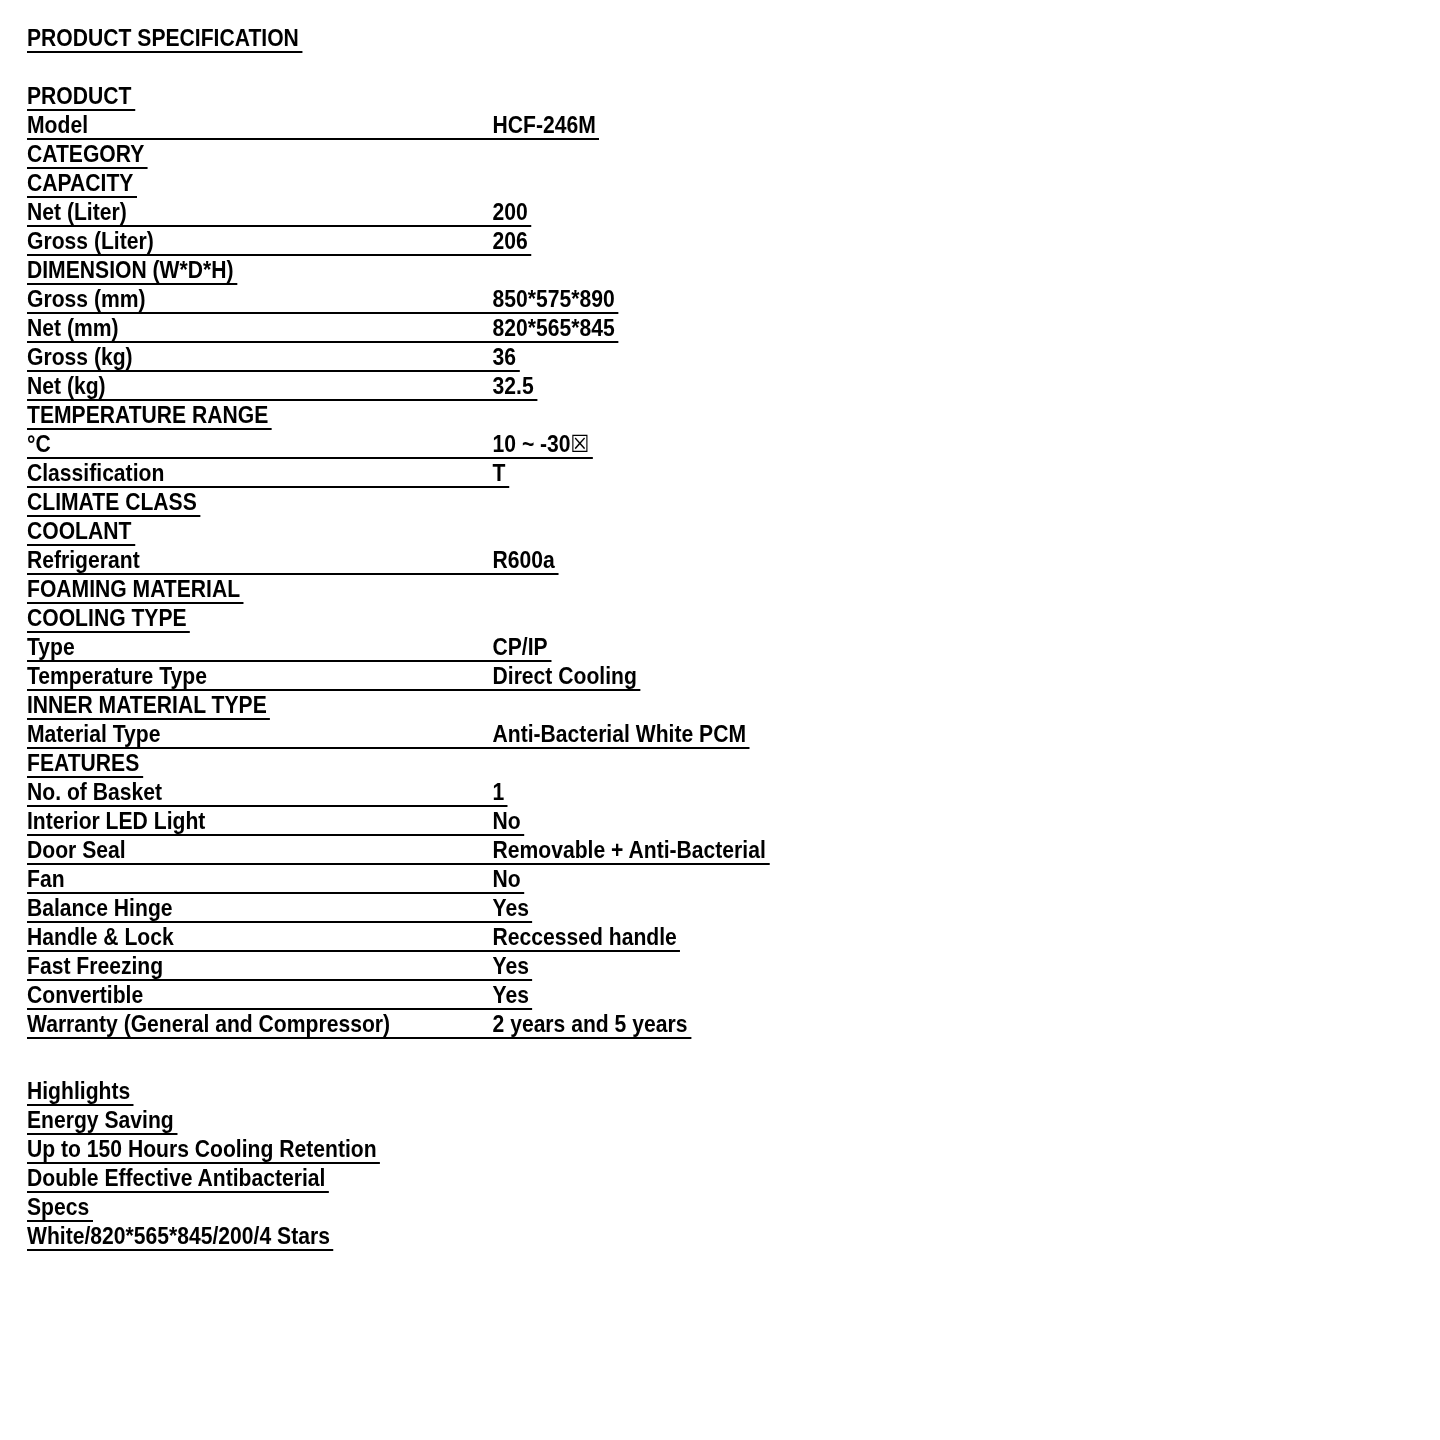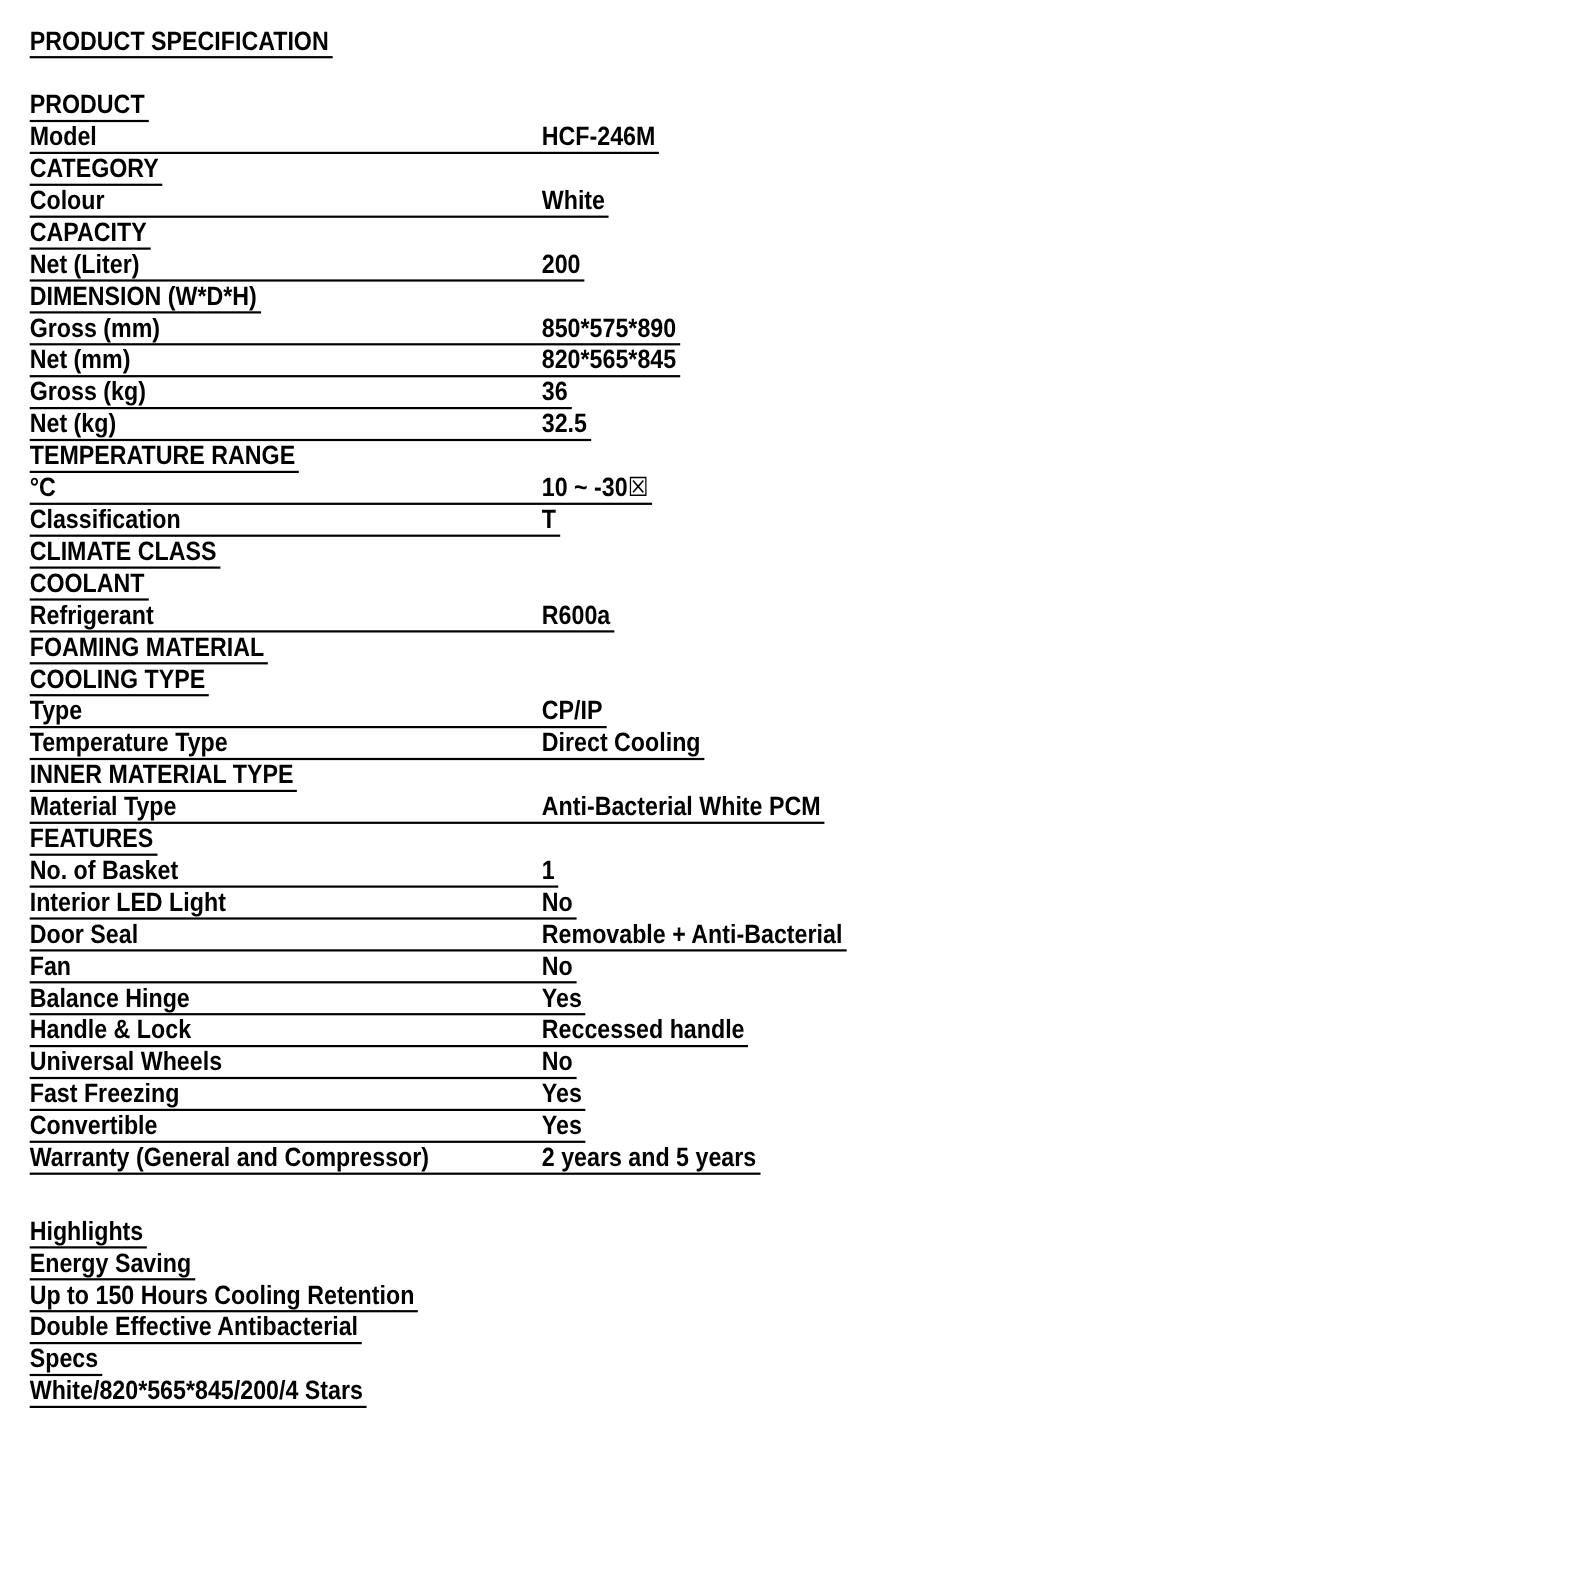--- a/index.html
+++ b/index.html
@@ -49,23 +49,23 @@
   <div class="row">
     <span class="line">PRODUCT SPECIFICATION</span>
   </div>
 
   <div class="spacer"></div>
 
   <div id="spec-rows">
       <div class="row"><span class="line">PRODUCT</span></div>
       <div class="row"><span class="line"><span class="label">Model</span><span>HCF-246M</span></span></div>
       <div class="row"><span class="line">CATEGORY</span></div>
-      <div class="row"><span class="line"><span class="label">Colour</span><span>White</span></span></div>
       <div class="row"><span class="line">CAPACITY</span></div>
       <div class="row"><span class="line"><span class="label">Net (Liter)</span><span>200</span></span></div>
+      <div class="row"><span class="line"><span class="label">Gross (Liter)</span><span>206</span></span></div>
       <div class="row"><span class="line">DIMENSION (W*D*H)</span></div>
       <div class="row"><span class="line"><span class="label">Gross (mm)</span><span>850*575*890</span></span></div>
       <div class="row"><span class="line"><span class="label">Net (mm)</span><span>820*565*845</span></span></div>
       <div class="row"><span class="line"><span class="label">Gross (kg)</span><span>36</span></span></div>
       <div class="row"><span class="line"><span class="label">Net (kg)</span><span>32.5</span></span></div>
       <div class="row"><span class="line">TEMPERATURE RANGE</span></div>
       <div class="row"><span class="line"><span class="label">°C</span><span>10 ~ -30☒</span></span></div>
       <div class="row"><span class="line"><span class="label">Classification</span><span>T</span></span></div>
       <div class="row"><span class="line">CLIMATE CLASS</span></div>
       <div class="row"><span class="line">COOLANT</span></div>
@@ -76,21 +76,20 @@
       <div class="row"><span class="line"><span class="label">Temperature Type</span><span>Direct Cooling</span></span></div>
       <div class="row"><span class="line">INNER MATERIAL TYPE</span></div>
       <div class="row"><span class="line"><span class="label">Material Type</span><span>Anti-Bacterial White PCM</span></span></div>
       <div class="row"><span class="line">FEATURES</span></div>
       <div class="row"><span class="line"><span class="label">No. of Basket</span><span>1</span></span></div>
       <div class="row"><span class="line"><span class="label">Interior LED Light</span><span>No</span></span></div>
       <div class="row"><span class="line"><span class="label">Door Seal</span><span>Removable + Anti-Bacterial</span></span></div>
       <div class="row"><span class="line"><span class="label">Fan</span><span>No</span></span></div>
       <div class="row"><span class="line"><span class="label">Balance Hinge</span><span>Yes</span></span></div>
       <div class="row"><span class="line"><span class="label">Handle &amp; Lock</span><span>Reccessed handle</span></span></div>
-      <div class="row"><span class="line"><span class="label">Universal Wheels</span><span>No</span></span></div>
       <div class="row"><span class="line"><span class="label">Fast Freezing</span><span>Yes</span></span></div>
       <div class="row"><span class="line"><span class="label">Convertible</span><span>Yes</span></span></div>
       <div class="row"><span class="line"><span class="label">Warranty (General and Compressor)</span><span>2 years and 5 years</span></span></div>
     </div>
 
   <div class="spacer tall"></div>
 
   <div id="footer">
     <div class="row">
       <span class="line">Highlights</span>

